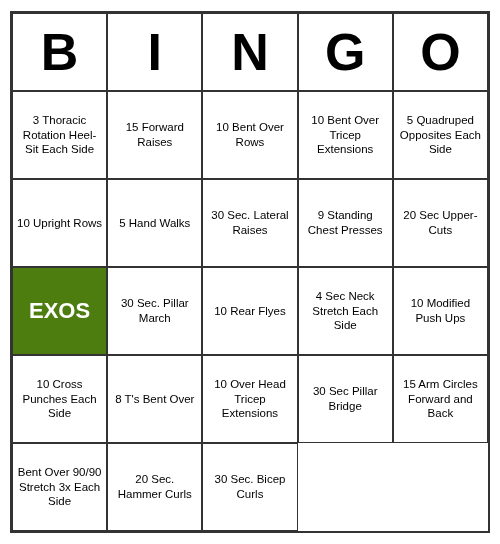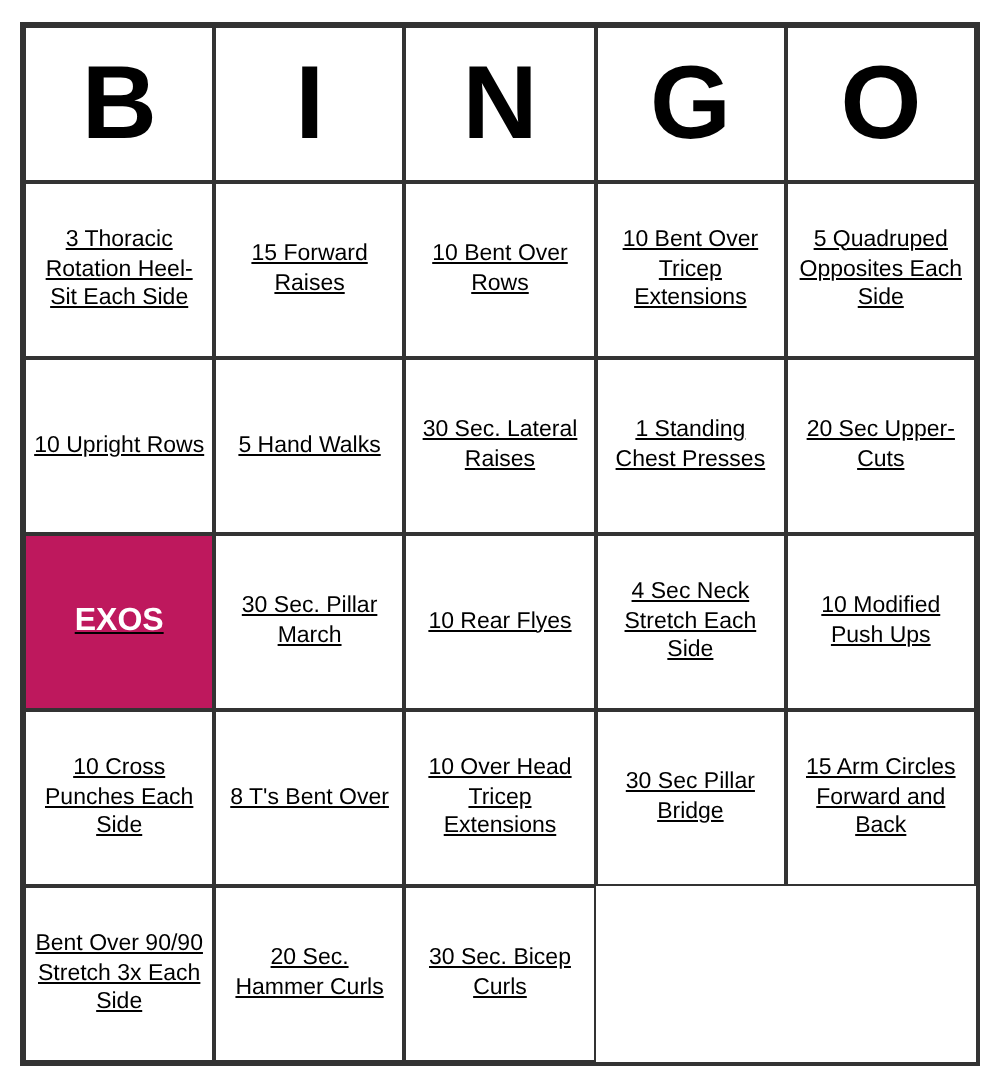--- a/index.html
+++ b/index.html
@@ -25,39 +25,38 @@
       text-align: center;
       font-size: 52px;
       font-weight: bold;
       padding: 8px 0;
       border: 1px solid #333;
       color: #000;
     }
     .bingo-grid {
       display: grid;
       grid-template-columns: repeat(5, 1fr);
-      text-decoration: underline;
     }
     .bingo-cell {
       border: 1px solid #333;
       min-height: 88px;
       display: flex;
       align-items: center;
       justify-content: center;
       text-align: center;
       padding: 6px 4px;
       font-size: 11.5px;
       line-height: 1.3;
       color: #000;
       background: #fff;
     }
     .bingo-cell.highlighted {
-      background: #be185d;
+      background: #4d7c0f;
       color: #fff;
-      font-size: 16px;
+      font-size: 22px;
       font-weight: bold;
     }
     .bingo-cell span {
       display: block;
     }
   </style>
 </head>
 <body>
 
 <div class="bingo-card">
@@ -87,21 +86,21 @@
       <div class="bingo-cell">
         <span>10 Upright Rows</span>
       </div>
       <div class="bingo-cell">
         <span>5 Hand Walks</span>
       </div>
       <div class="bingo-cell">
         <span>30 Sec. Lateral Raises</span>
       </div>
       <div class="bingo-cell">
-        <span>1 Standing Chest Presses</span>
+        <span>9 Standing Chest Presses</span>
       </div>
       <div class="bingo-cell">
         <span>20 Sec Upper-Cuts</span>
       </div>
       <div class="bingo-cell highlighted">
         <span>EXOS</span>
       </div>
       <div class="bingo-cell">
         <span>30 Sec. Pillar March</span>
       </div>

